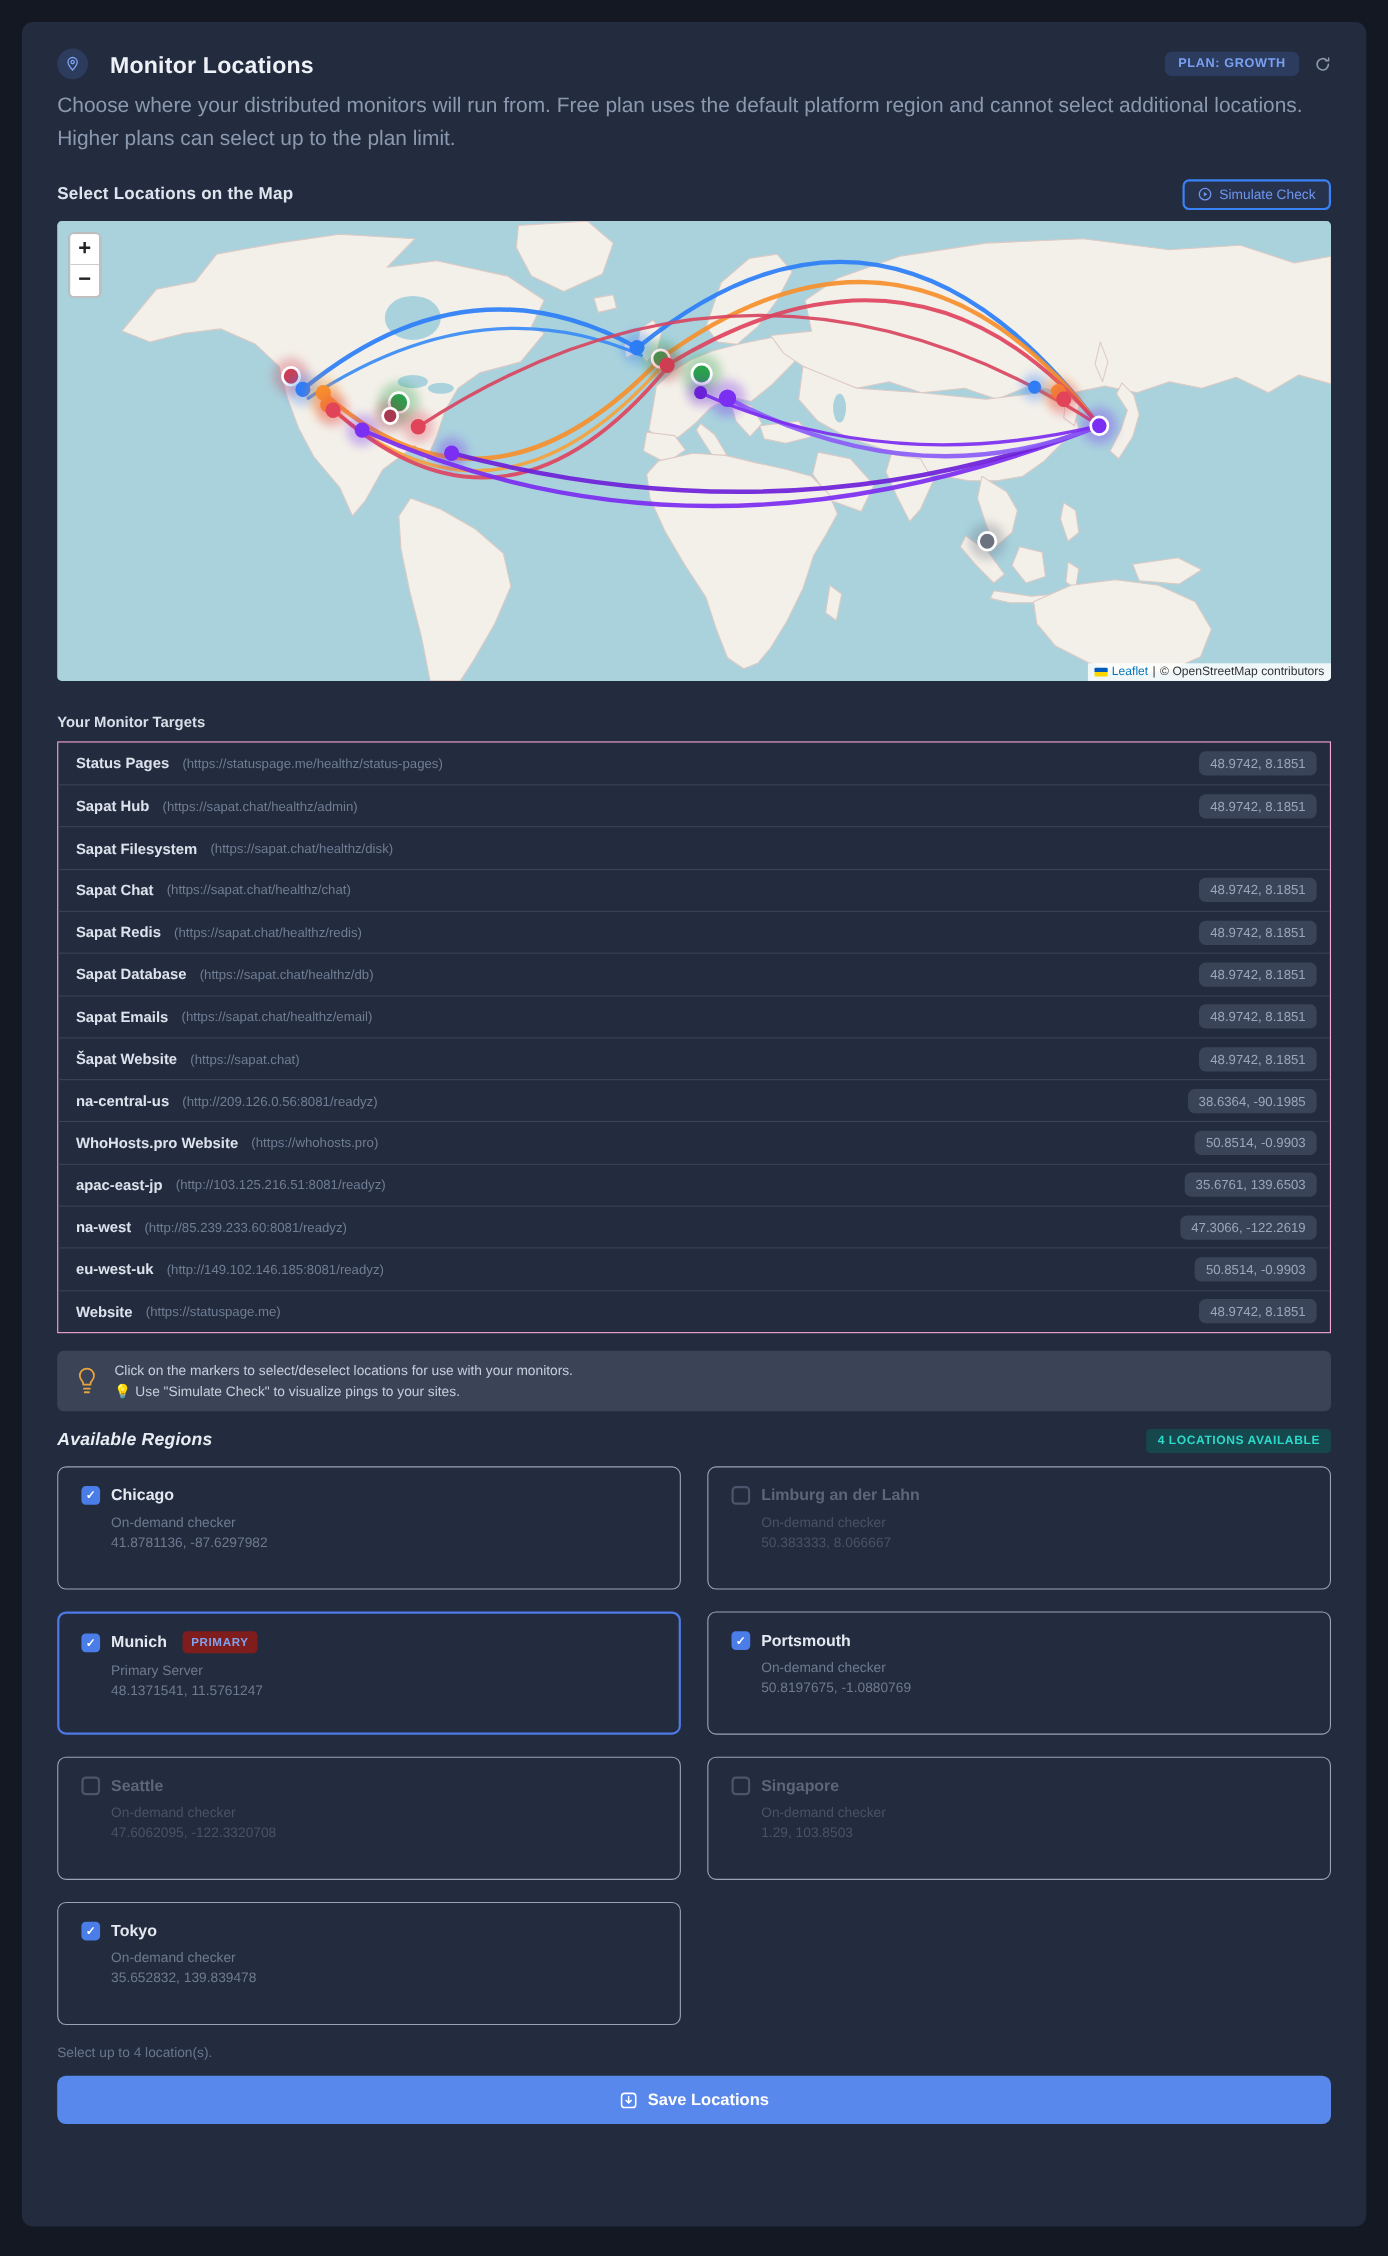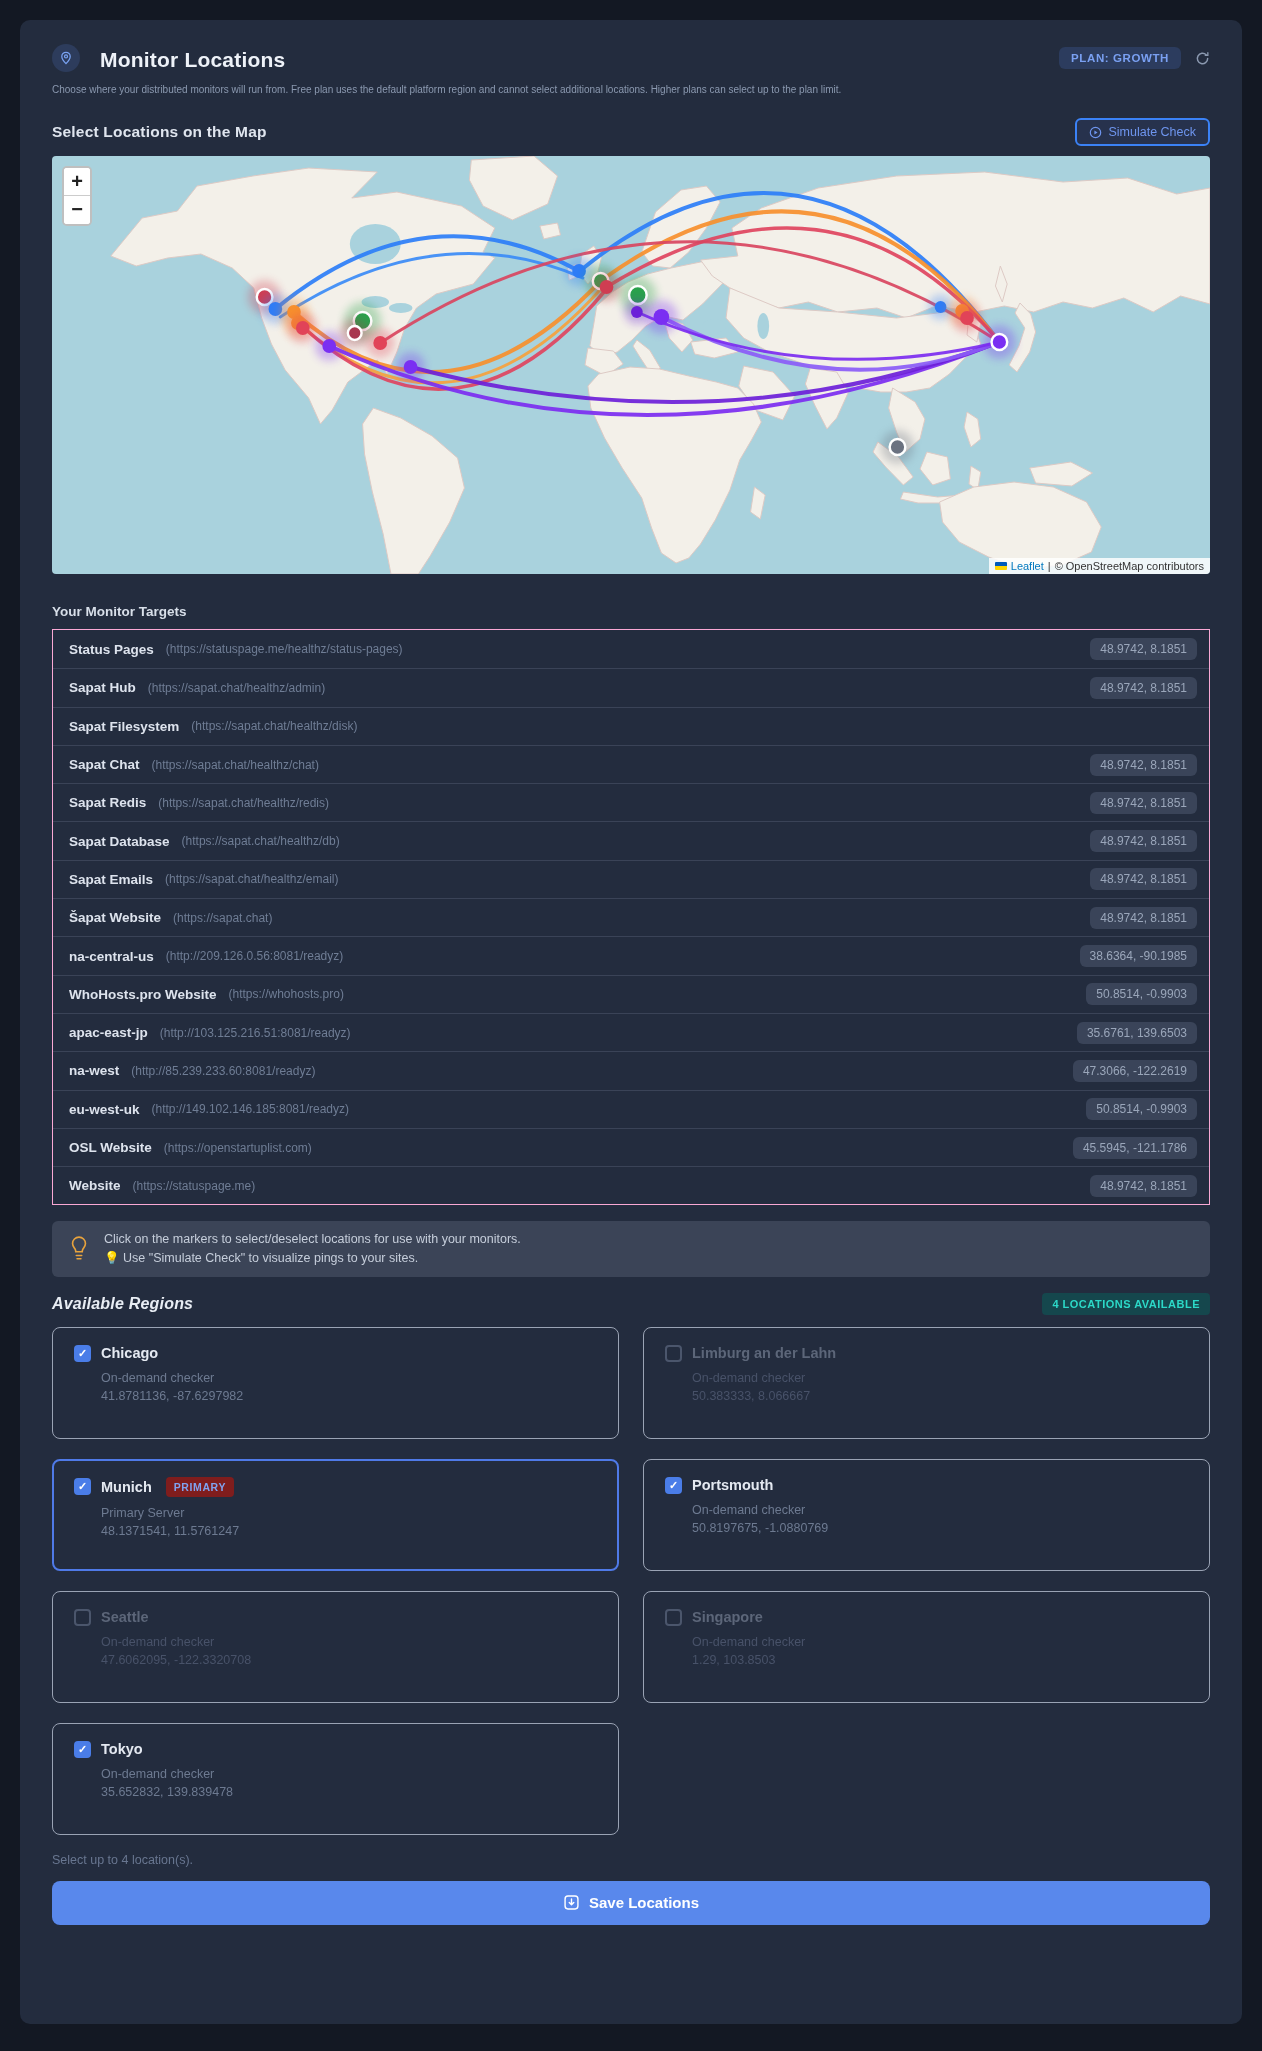--- a/index.html
+++ b/index.html
@@ -19,21 +19,21 @@
     width:28px; height:28px; border-radius:50%; background:#2d3c5c;
     display:flex; align-items:center; justify-content:center; flex:0 0 auto;
   }
   h1.title { margin:0; font-size:21px; font-weight:700; color:#eef2f8; letter-spacing:.2px; }
   .header-right { display:flex; align-items:center; gap:14px; }
   .plan-badge {
     background:#2c3c5e; color:#7aa0f2; font-size:11.5px; font-weight:700;
     letter-spacing:.6px; padding:5px 12px; border-radius:6px;margin-left:39px;
   }
   .refresh-btn { color:#8b99b0; cursor:pointer; display:flex; align-items:center; }
-  .desc { margin:8px 0 0 0; font-size:10px; line-height:1.6; color:#8b99b0; max-width:1160px; }
+  .desc { margin:8px 0 0 0; font-size:19px; line-height:1.6; color:#8b99b0; max-width:1160px; }
 
   
   .section-row { margin-top:20px; display:flex; align-items:center; justify-content:space-between; height:28px; }
   h2.sec { margin:0; font-size:15.5px; font-weight:600; color:#dfe5ee; letter-spacing:.2px; }
   .simulate-btn {
     display:flex; align-items:center; gap:6px; background:rgba(74,111,216,0.10);
     border:2px solid #3b82f6; color:#6e95ee; font-size:12.5px; font-family:inherit;
     padding:5px 12px; border-radius:6px; cursor:pointer;
   }
 
@@ -334,25 +334,20 @@
         <span class="tname">na-west</span>
         <span class="turl">(http://85.239.233.60:8081/readyz)</span>
         <span class="tpill">47.3066, -122.2619</span>
       </div>
       <div class="trow">
         <span class="tname">eu-west-uk</span>
         <span class="turl">(http://149.102.146.185:8081/readyz)</span>
         <span class="tpill">50.8514, -0.9903</span>
       </div>
       <div class="trow">
-        <span class="tname">OSL Website</span>
-        <span class="turl">(https://openstartuplist.com)</span>
-        <span class="tpill">45.5945, -121.1786</span>
-      </div>
-      <div class="trow">
         <span class="tname">Website</span>
         <span class="turl">(https://statuspage.me)</span>
         <span class="tpill">48.9742, 8.1851</span>
       </div>
     </div>
 
   <div class="tip-box">
     <svg width="22" height="28" viewBox="0 0 20 26" fill="none" stroke="#e8a33d" stroke-width="1.5" stroke-linecap="round">
       <path d="M10 2 a6 6 0 0 1 6 6 c0 2.4 -1.4 3.6 -2.3 5 -0.6 0.9 -0.7 1.8 -0.7 2.6 l-6 0 c0 -0.8 -0.1 -1.7 -0.7 -2.6 C5.4 11.6 4 10.4 4 8 a6 6 0 0 1 6 -6 z"></path>
       <path d="M7.5 19 L12.5 19 M8.2 22 L11.8 22"></path>

